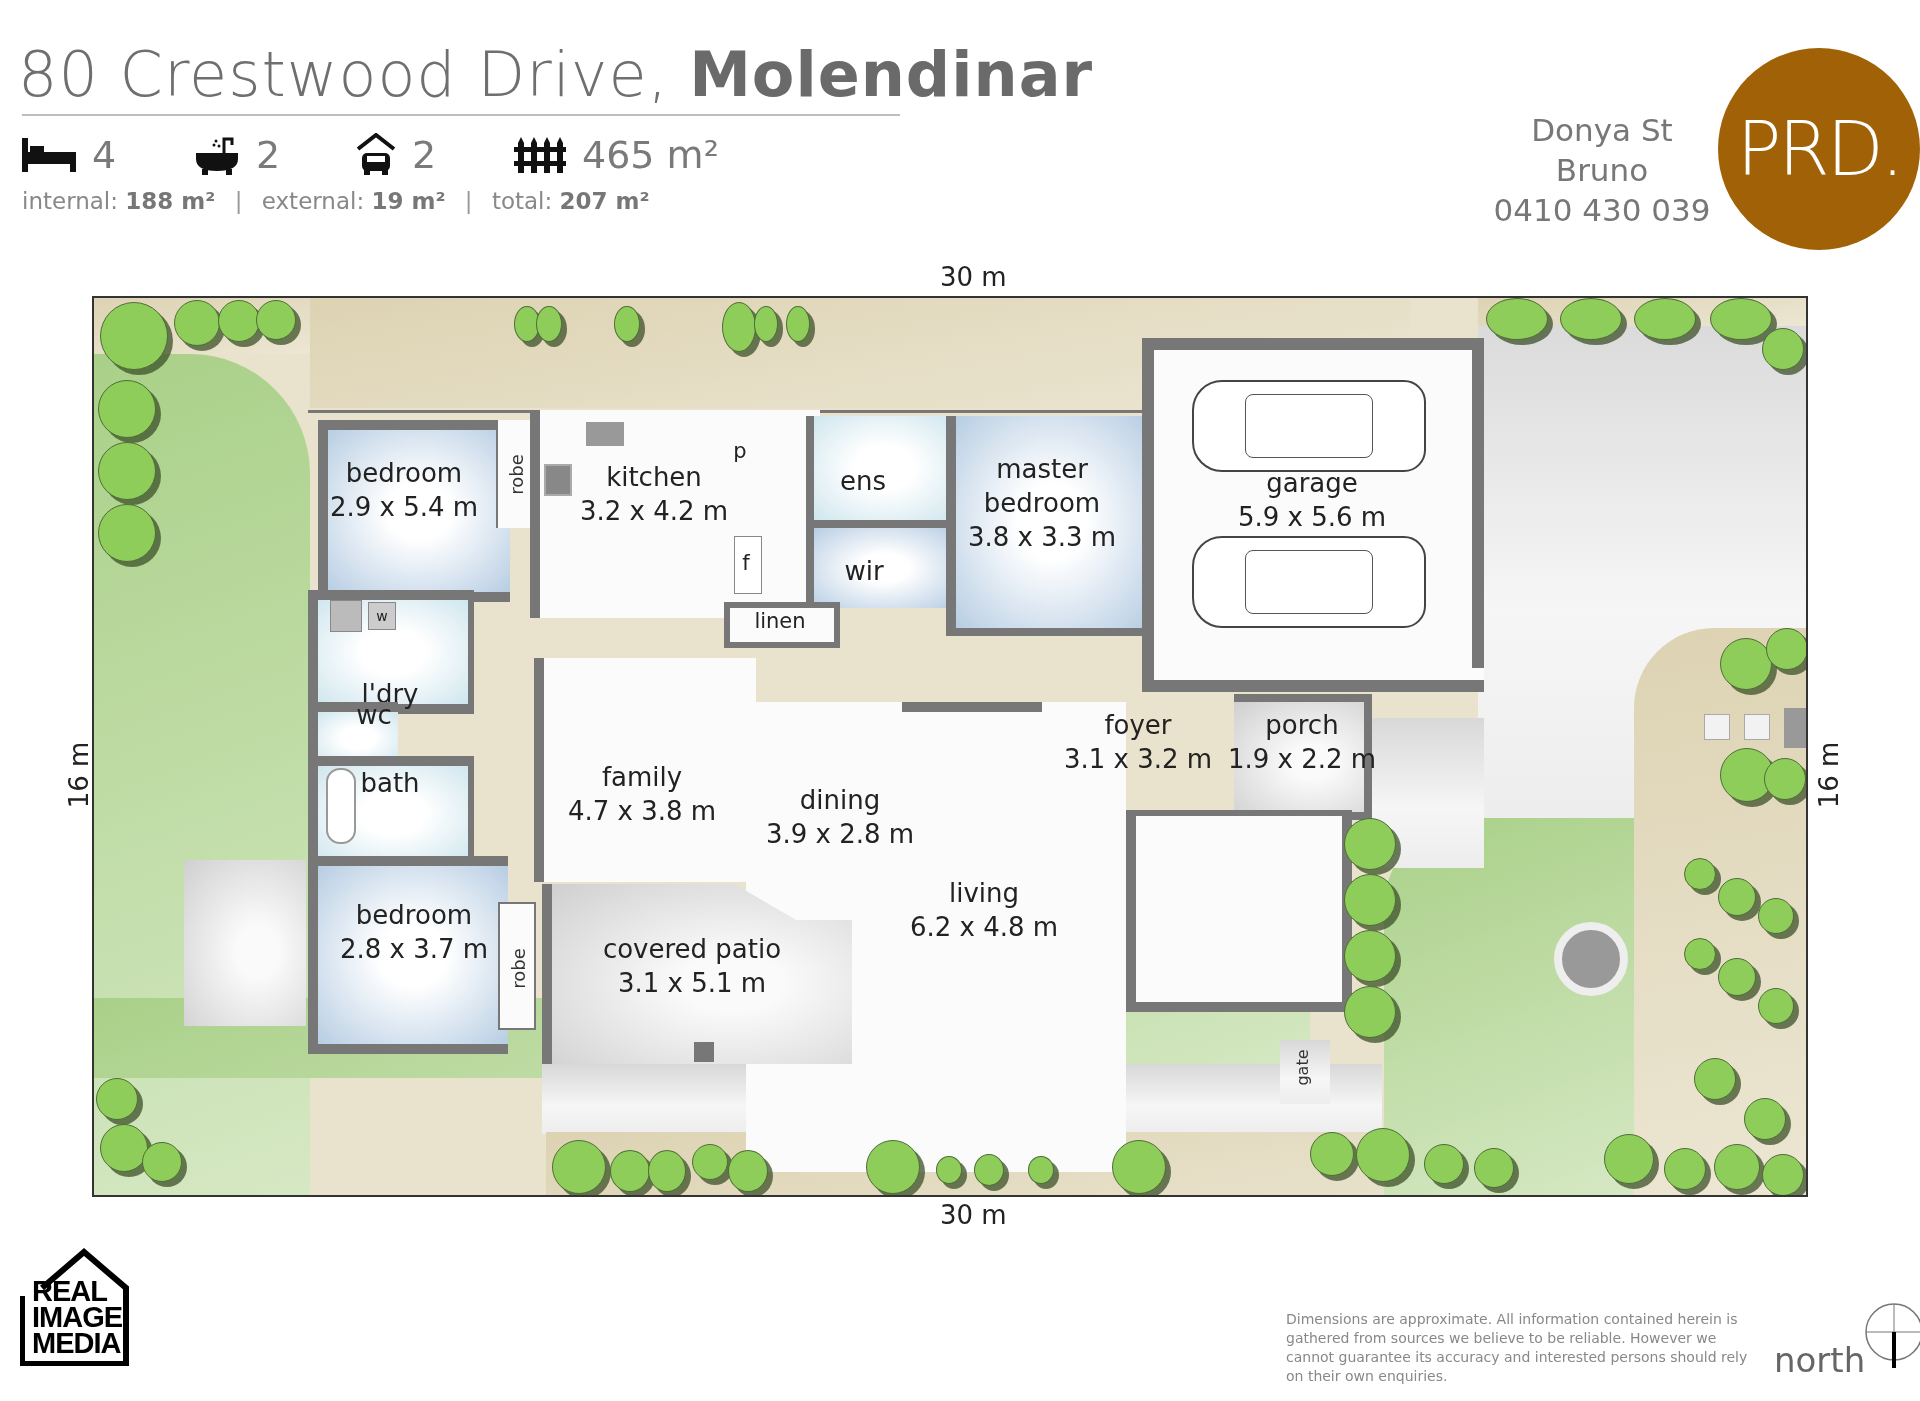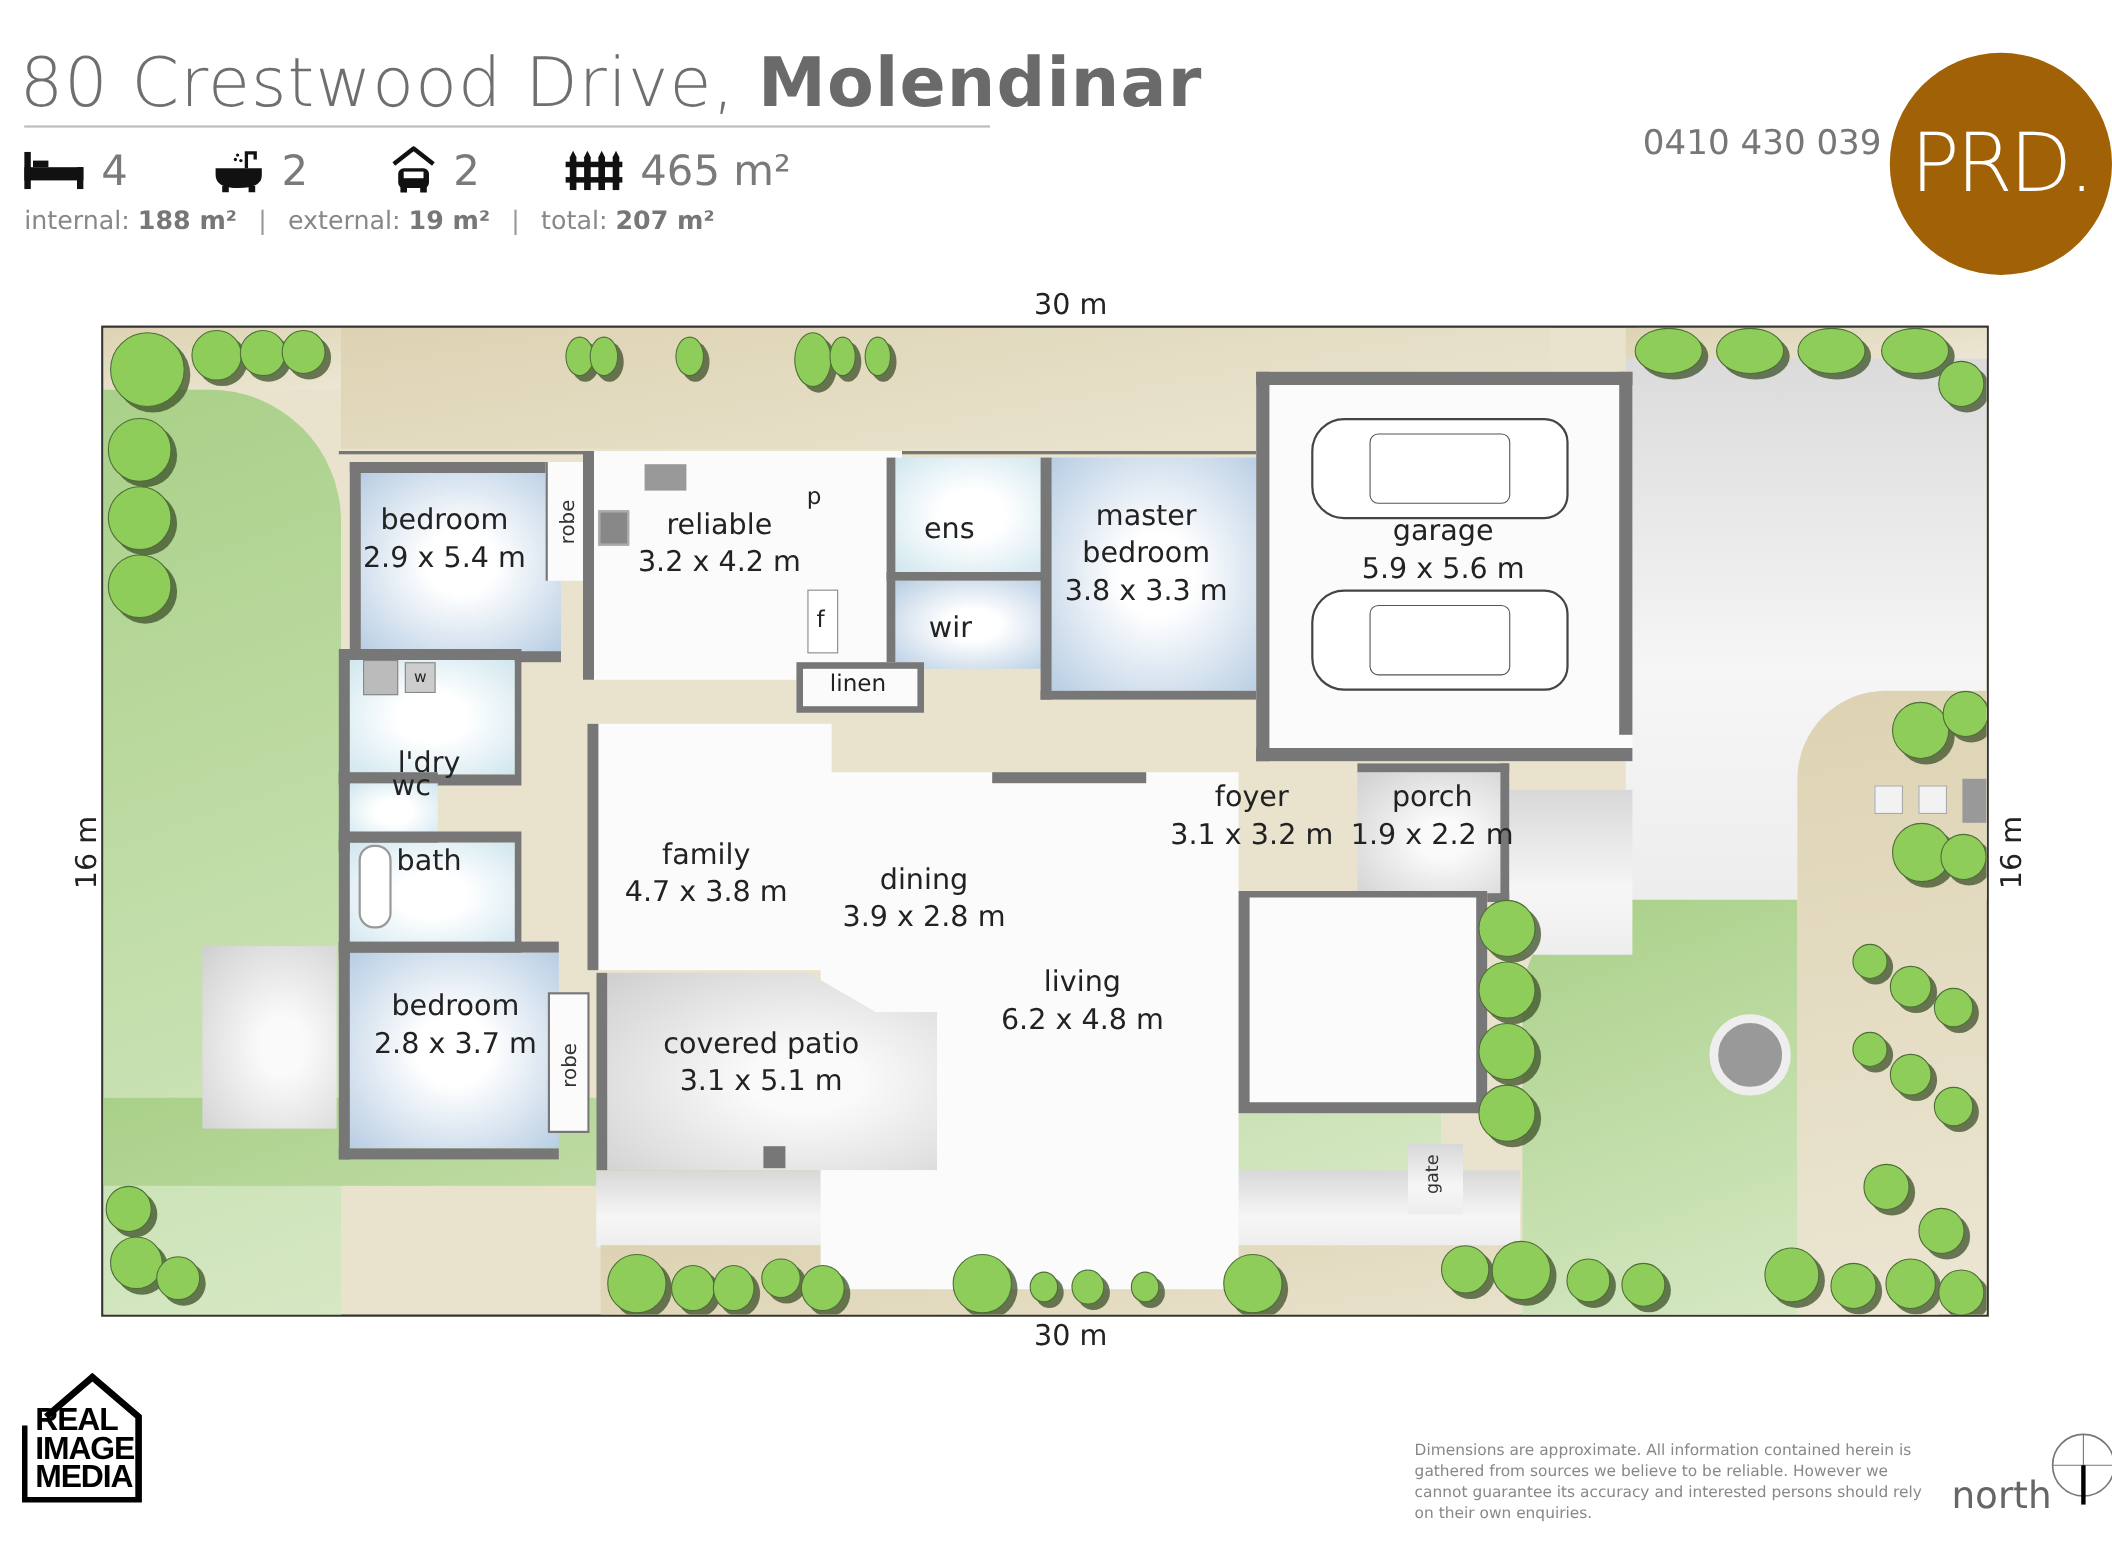--- a/index.html
+++ b/index.html
@@ -98,20 +98,21 @@
   <b>188 m²</b>
   <span class="sep">|</span>
   <span>external:</span>
   <b>19 m²</b>
   <span class="sep">|</span>
   <span>total:</span>
   <b>207 m²</b>
 </div>
 
 <div class="abs agent">
+  <div>Donya St Bruno</div>
   <div>0410 430 039</div>
 </div>
 <div class="abs prd">
   <span>PRD.</span>
 </div>
 
 <div class="dim" style="left:940px;top:262px;">30 m</div>
 <div class="dim" style="left:940px;top:1200px;">30 m</div>
 <div class="dim" style="left:46px;top:760px;transform:rotate(-90deg);">16 m</div>
 <div class="dim" style="left:1796px;top:760px;transform:rotate(-90deg);">16 m</div>
@@ -149,21 +150,21 @@
   <div class="vert" style="left:402px;top:166px;">robe</div>
   <div class="lbl" style="left:310px;top:158px;">
       <div>bedroom</div>
       <div>2.9 x 5.4 m</div>
     </div>
 
   <div class="room white" style="left:436px;top:112px;width:280px;height:208px;border-left:10px solid #777;"></div>
   <div class="abs" style="left:450px;top:166px;width:24px;height:28px;background:#888;border:2px solid #aaa;"></div>
   <div class="abs" style="left:492px;top:124px;width:38px;height:24px;background:#999;"></div>
   <div class="lbl" style="left:560px;top:162px;">
-      <div>reliable</div>
+      <div>kitchen</div>
       <div>3.2 x 4.2 m</div>
     </div>
   <div class="lbl small" style="left:646px;top:140px;">p</div>
   <div class="abs" style="left:640px;top:238px;width:26px;height:56px;border:1px solid #888;background:#fff;"></div>
   <div class="lbl small" style="left:652px;top:252px;">f</div>
 
   <div class="room wet" style="left:712px;top:118px;width:140px;height:104px;border-left:8px solid #777;border-bottom:8px solid #777;"></div>
   <div class="lbl" style="left:769px;top:166px;">ens</div>
 
   <div class="room bed" style="left:712px;top:230px;width:140px;height:80px;border-left:8px solid #777;"></div>

